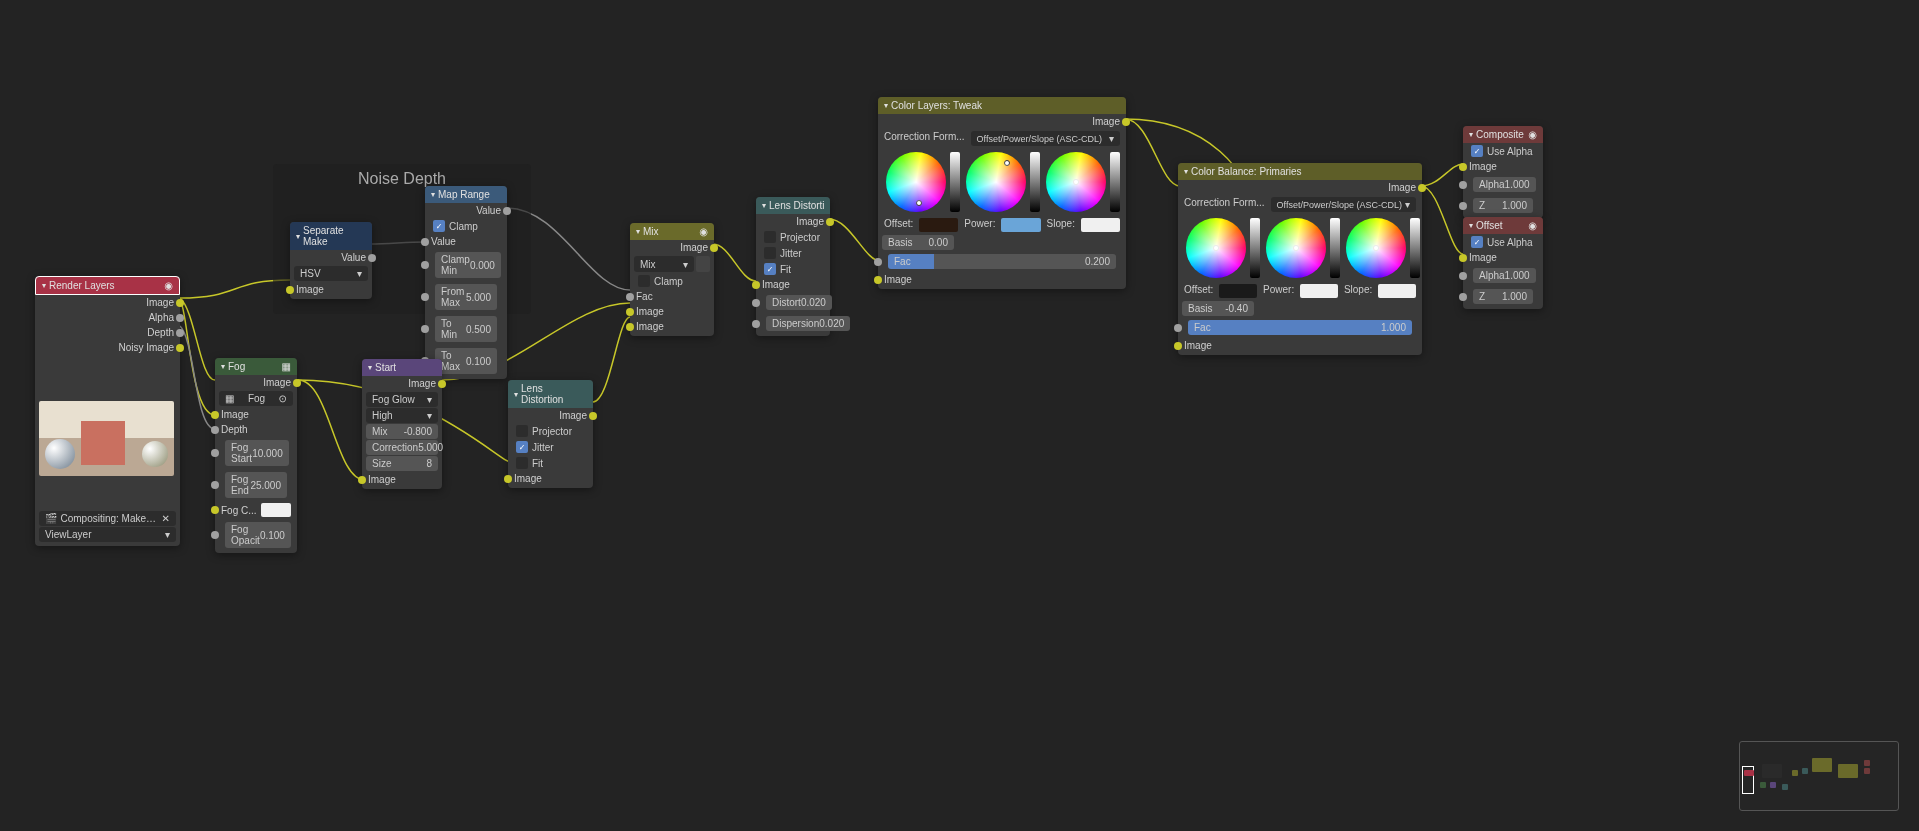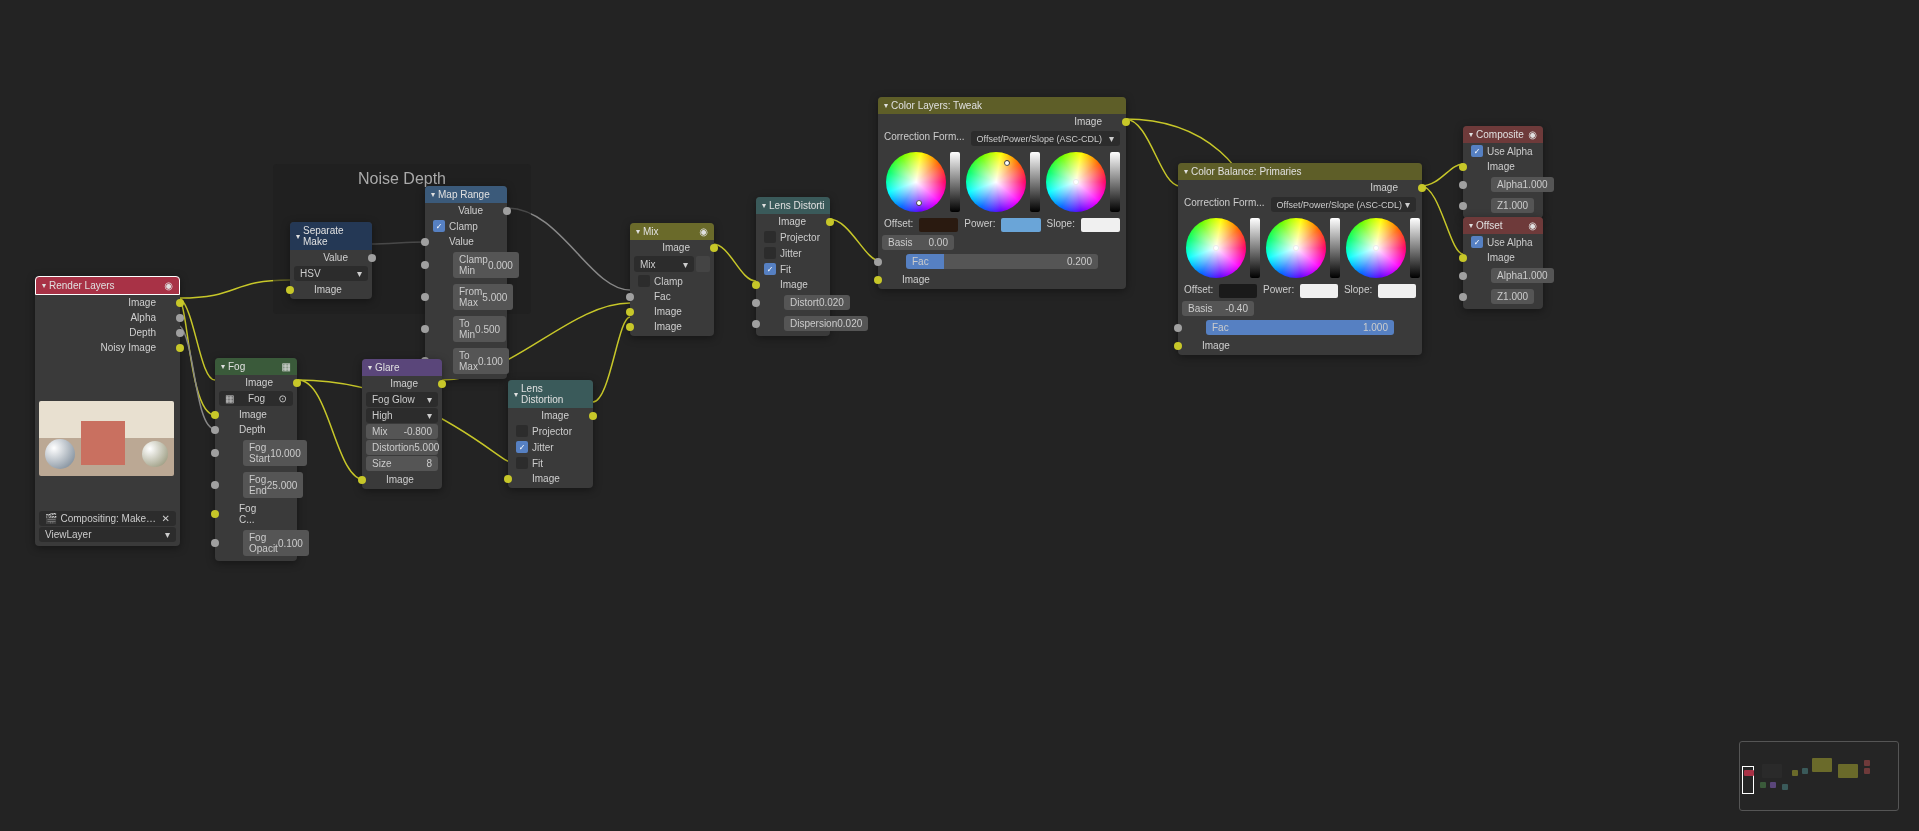--- a/index.html
+++ b/index.html
@@ -1,21 +1,21 @@
 <!DOCTYPE html>
 <html><head>
 <meta charset="utf-8">
 <style>
 * { margin: 0; padding: 0; box-sizing: border-box; font-family: sans-serif; font-size: 10px; }
 body { background: #232323; width: 1919px; height: 831px; position: relative; overflow: hidden; }
 
 .node { position: absolute; background: #3a3a3a; border-radius: 4px; box-shadow: 0 2px 8px rgba(0,0,0,.4); }
 .node-header { padding: 3px 6px; border-radius: 4px 4px 0 0; color: #e0e0e0; display: flex; align-items: center; gap: 3px; }
 .node-header .chev { font-size: 8px; }
-.socket-row { display: flex; align-items: center; padding: 2px 24px; color: #d0d0d0; position: relative; min-height: 14px; }
+.socket-row { display: flex; align-items: center; padding: 2px 6px; color: #d0d0d0; position: relative; min-height: 14px; }
 .socket-row.out { justify-content: flex-end; }
 .socket-row.in { justify-content: flex-start; }
 .socket-dot { width: 8px; height: 8px; border-radius: 50%; position: absolute; }
 .socket-row.out .socket-dot { right: -4px; }
 .socket-row.in .socket-dot { left: -4px; }
 .sock-yellow { background: #c7c729; }
 .sock-grey { background: #a0a0a0; }
 .field { background: #555; border-radius: 3px; padding: 2px 6px; color: #ccc; margin: 1px 4px; display: flex; justify-content: space-between; align-items: center; }
 .field-dark { background: #2c2c2c; }
 .dropdown { background: #2c2c2c; border-radius: 3px; padding: 2px 6px; margin: 1px 4px; color: #ccc; display: flex; justify-content: space-between; align-items: center; }
@@ -244,40 +244,40 @@
         <span>Fog Opacit</span>
         <span>0.100</span>
       </div>
     </div>
   <div style="height:2px"></div>
 </div>
 
 <div class="node" style="left:362px; top:359px; width:80px;">
   <div class="node-header hdr-purple">
       <span class="chev">▾</span>
-      <span>Glare</span>
+      <span>Start</span>
     </div>
   <div class="socket-row out">
       <span>Image</span>
       <span class="socket-dot sock-yellow"></span>
     </div>
   <div class="dropdown">
       <span>Fog Glow</span>
       <span>▾</span>
     </div>
   <div class="dropdown">
       <span>High</span>
       <span>▾</span>
     </div>
   <div class="field">
       <span>Mix</span>
       <span>-0.800</span>
     </div>
   <div class="field">
-      <span>Distortion</span>
+      <span>Correction</span>
       <span>5.000</span>
     </div>
   <div class="field">
       <span>Size</span>
       <span>8</span>
     </div>
   <div class="socket-row in">
       <span class="socket-dot sock-yellow"></span>
       <span>Image</span>
     </div>

